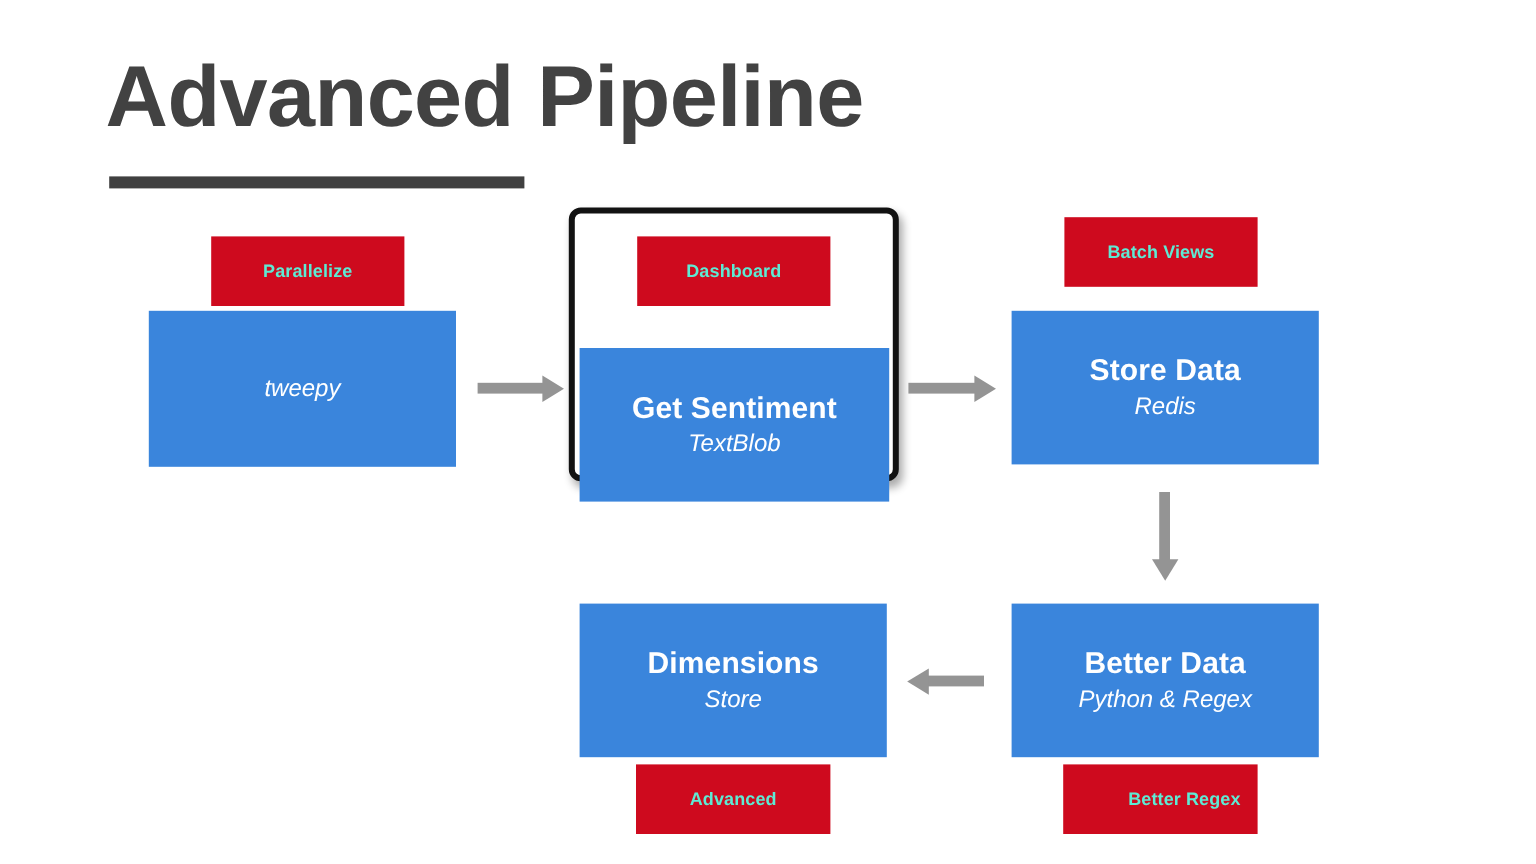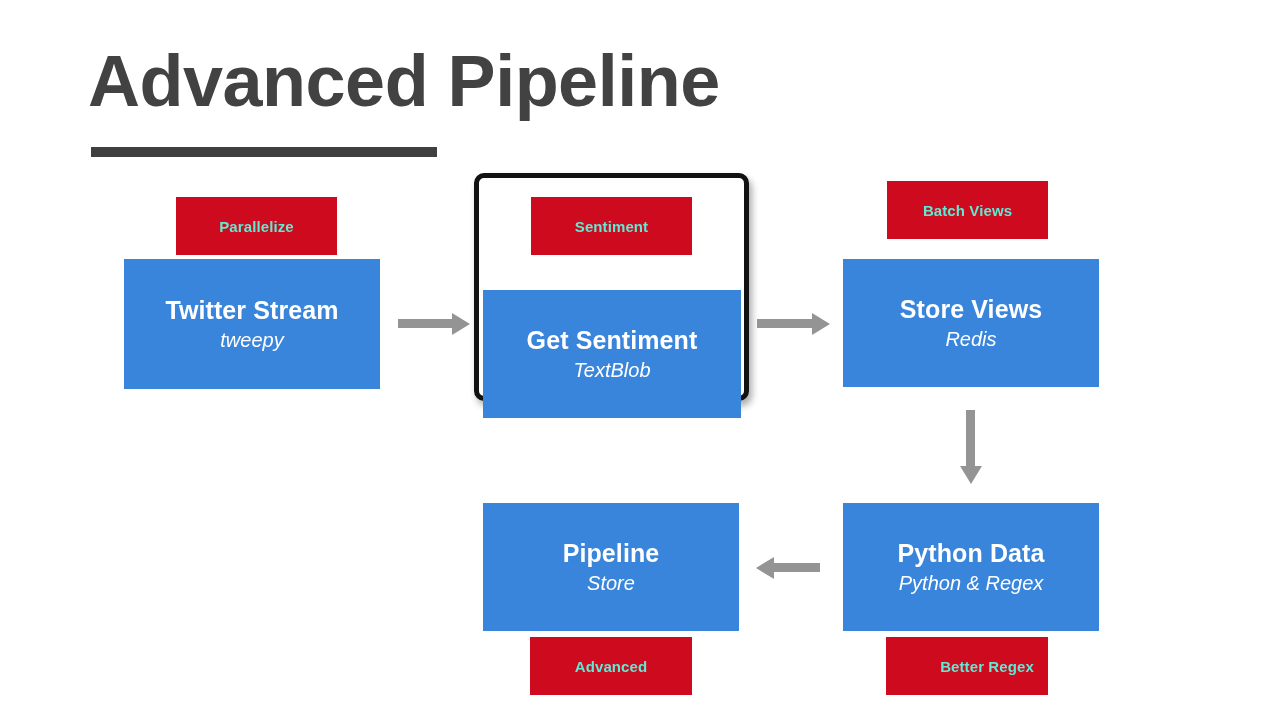--- a/index.html
+++ b/index.html
@@ -148,59 +148,58 @@
 <body>
 
 <div class="slide">
 
   <div class="title">Advanced Pipeline</div>
   <div class="title-rule"></div>
 
   <div class="node">
     <div class="badge" style="left:176px; top:197px; width:161px;">Parallelize</div>
     <div class="box" style="left:124px; top:259px; width:256px; height:130px;">
-      <div class="box-title">Twitter Stream</div>
       <div class="box-sub">tweepy</div>
     </div>
   </div>
 
   <div class="arrow-h right" style="left:398px; top:319px; width:55px;"></div>
 
   <div class="highlight-frame"></div>
   <div class="node">
-    <div class="badge" style="left:531px; top:197px; width:161px;">Sentiment</div>
+    <div class="badge" style="left:531px; top:197px; width:161px;">Dashboard</div>
     <div class="box" style="left:483px; top:258px; width:258px; height:128px;margin-top:32px;">
       <div class="box-title">Get Sentiment</div>
       <div class="box-sub">TextBlob</div>
     </div>
   </div>
 
   <div class="arrow-h right" style="left:757px; top:319px; width:56px;"></div>
 
   <div class="node">
     <div class="badge" style="left:887px; top:181px; width:161px;">Batch Views</div>
     <div class="box" style="left:843px; top:259px; width:256px; height:128px;">
-      <div class="box-title">Store Views</div>
+      <div class="box-title">Store Data</div>
       <div class="box-sub">Redis</div>
     </div>
   </div>
 
   <div class="arrow-v down" style="left:966px; top:410px; height:57px;"></div>
 
   <div class="node">
     <div class="box" style="left:843px; top:503px; width:256px; height:128px;">
-      <div class="box-title">Python Data</div>
+      <div class="box-title">Better Data</div>
       <div class="box-sub">Python &amp; Regex</div>
     </div>
     <div class="badge" style="left:886px; top:637px; width:162px;padding-left:40px;">Better Regex</div>
   </div>
 
   <div class="arrow-h left" style="left:773px; top:563px; width:47px;"></div>
 
   <div class="node">
     <div class="box" style="left:483px; top:503px; width:256px; height:128px;">
-      <div class="box-title">Pipeline</div>
+      <div class="box-title">Dimensions</div>
       <div class="box-sub">Store</div>
     </div>
     <div class="badge" style="left:530px; top:637px; width:162px;">Advanced</div>
   </div>
 
 </div>
 
 </body></html>

